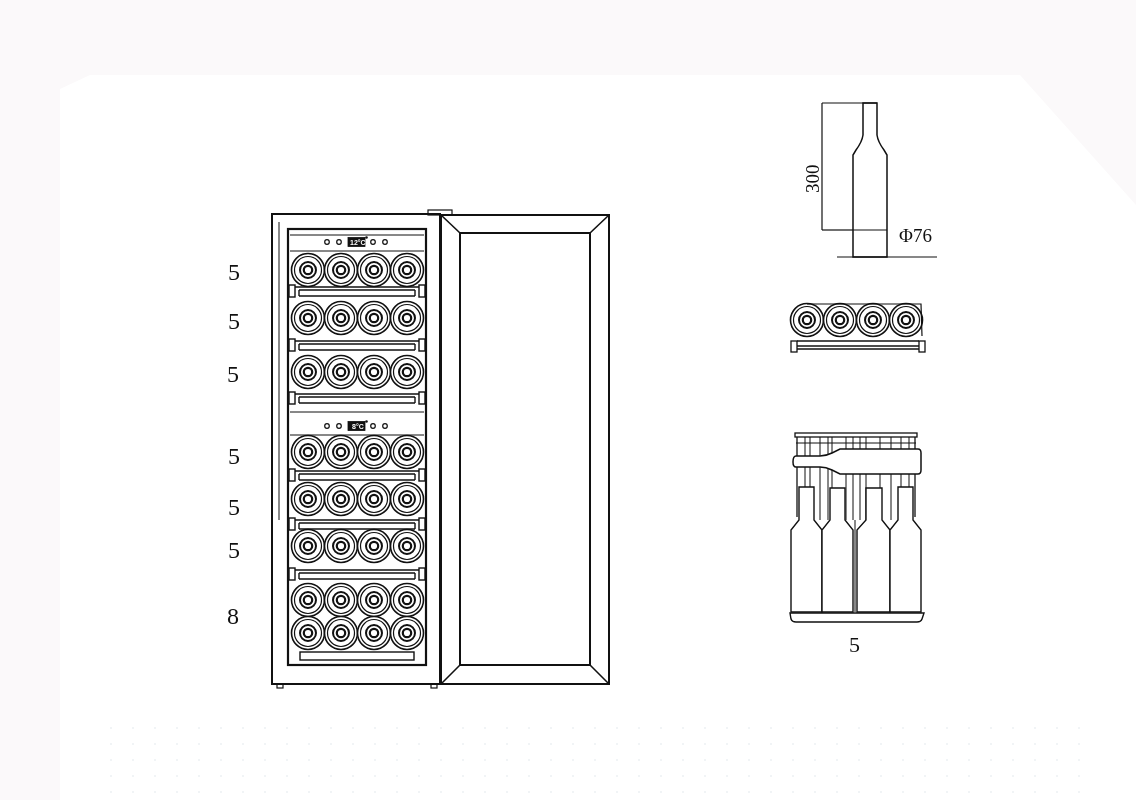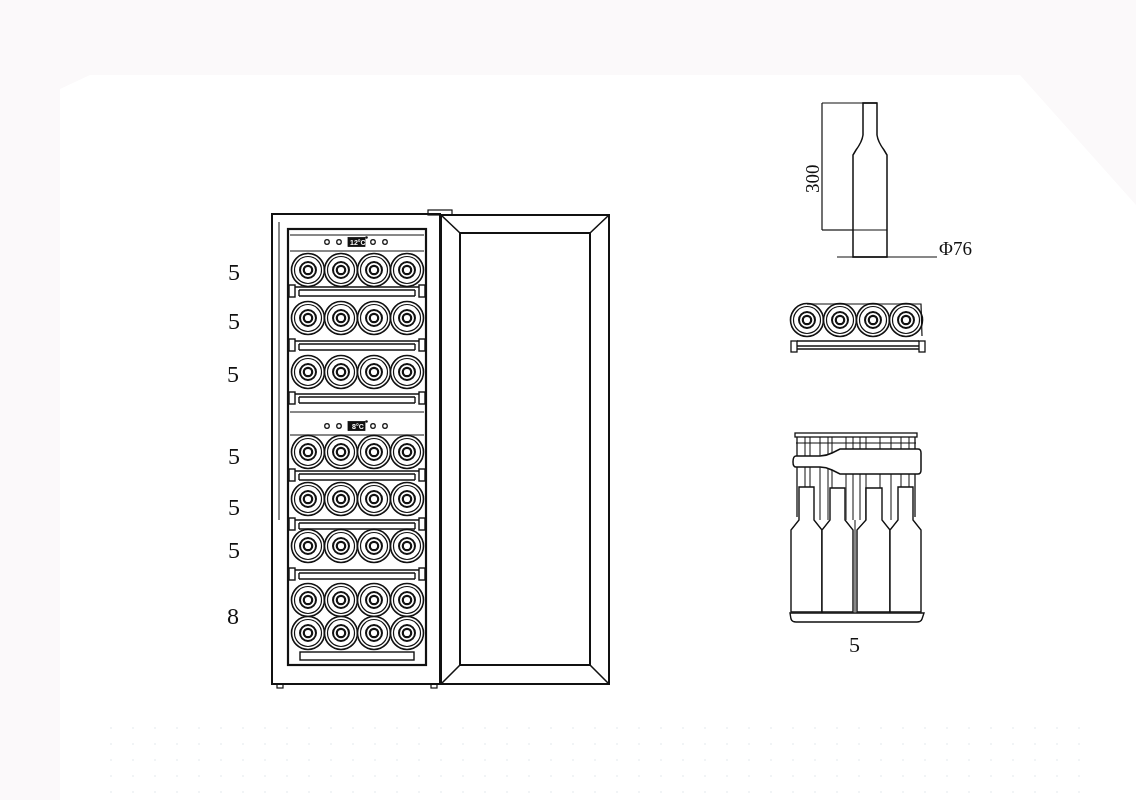--- a/index.html
+++ b/index.html
@@ -219,15 +219,15 @@
 
 <div class="cap-label" style="left:228px; top:260px;">5</div>
 <div class="cap-label" style="left:228px; top:309px;">5</div>
 <div class="cap-label" style="left:227px; top:362px;">5</div>
 <div class="cap-label" style="left:228px; top:444px;">5</div>
 <div class="cap-label" style="left:228px; top:495px;">5</div>
 <div class="cap-label" style="left:228px; top:538px;">5</div>
 <div class="cap-label" style="left:227px; top:604px;">8</div>
 
 <div class="dim-label dim-300" style="left:803px; top:193px;">300</div>
-<div class="dim-label" style="left:899px; top:239px;margin-left:40px;">Φ76</div>
+<div class="dim-label" style="left:899px; top:226px;">Φ76</div>
 
 <div class="cap-label" style="left:849px; top:634px; font-size:22px;">5</div>
 
 </body></html>

